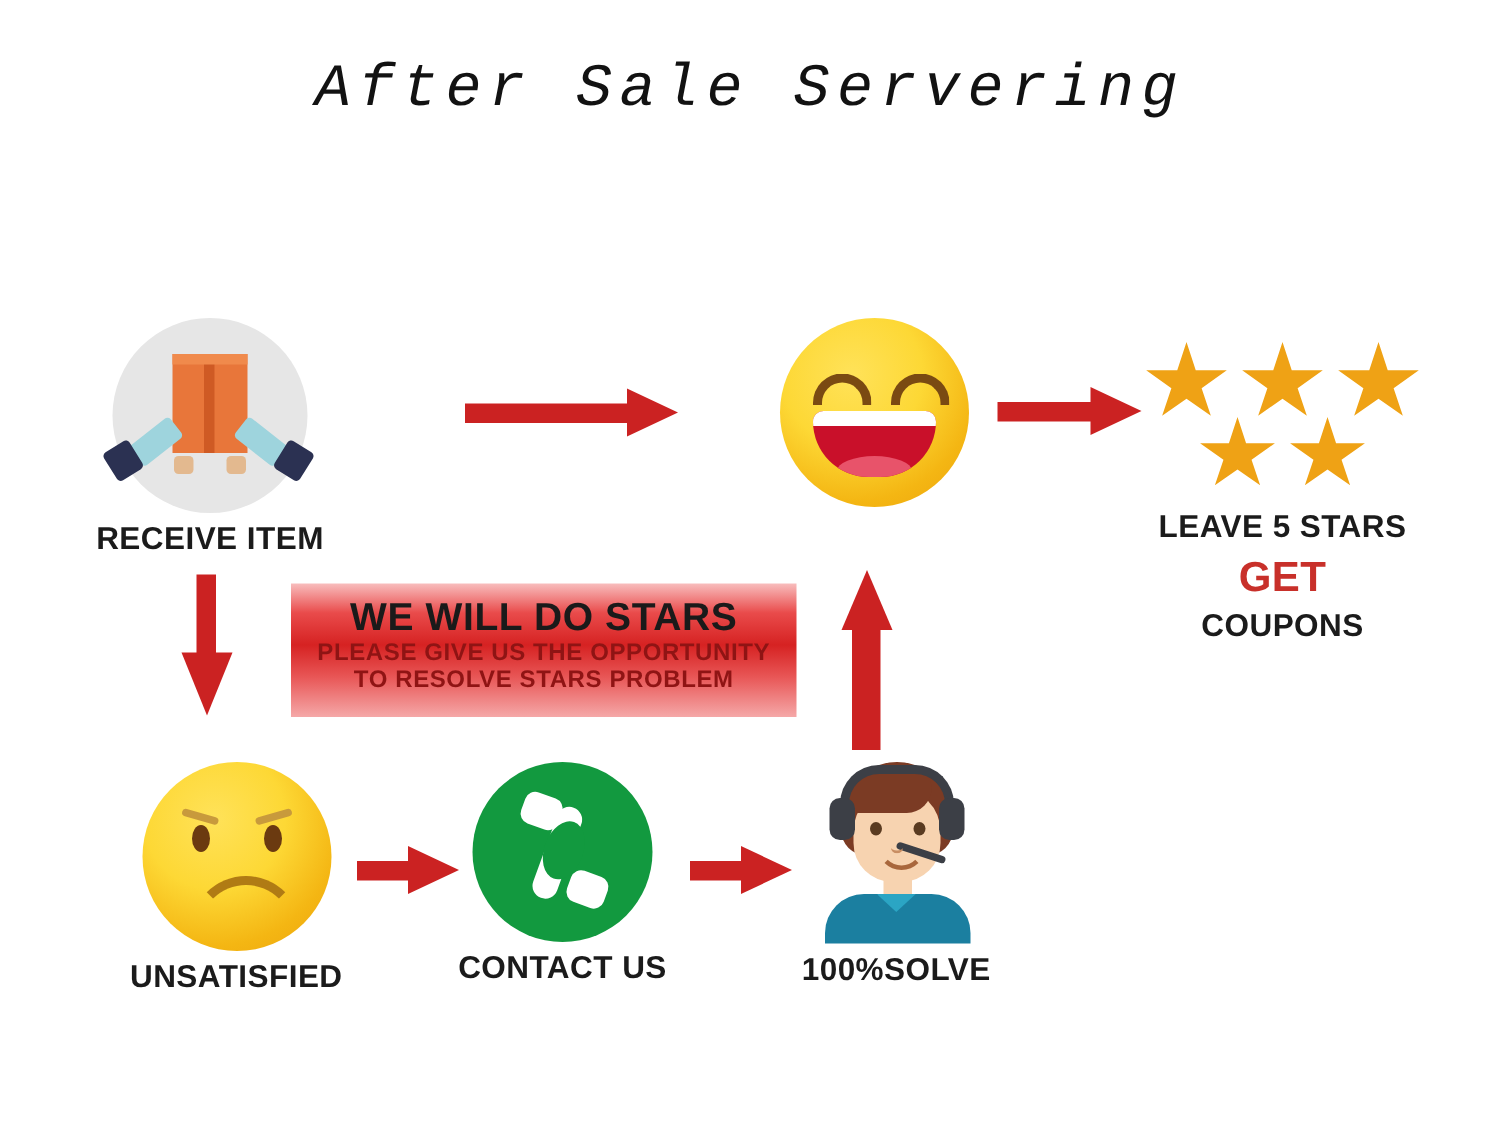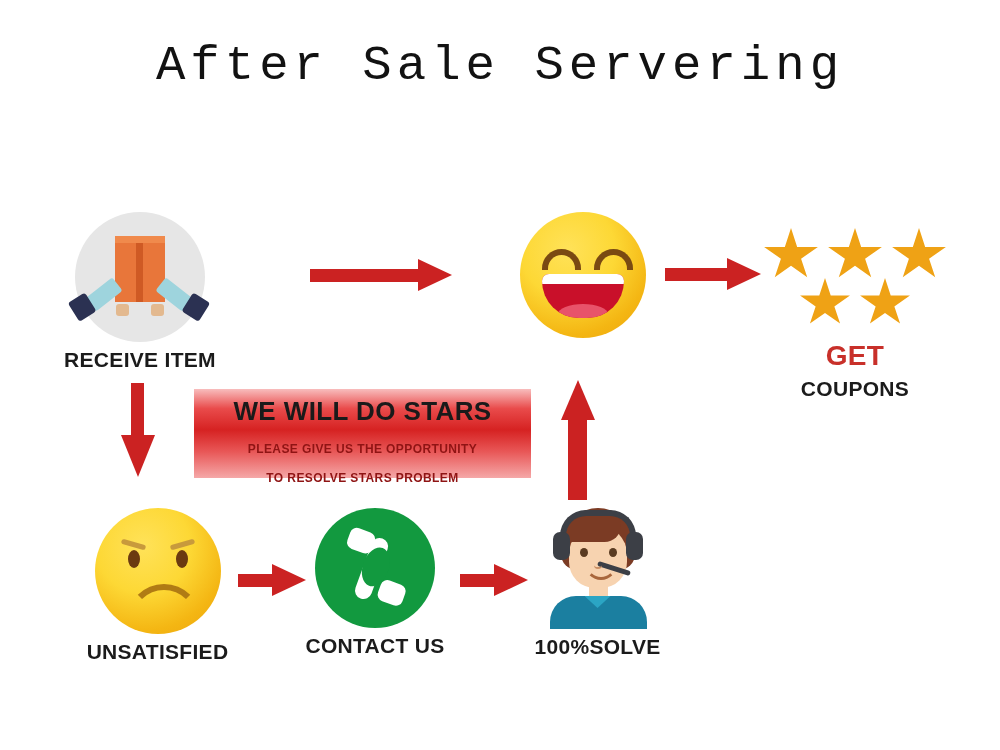--- a/index.html
+++ b/index.html
@@ -17,21 +17,22 @@
   }
 
   
   #title {
     position: absolute;
     top: 38px;
     left: 0;
     width: 1000px;
     text-align: center;
     font-family: "Liberation Mono", "DejaVu Sans Mono", monospace;
-    font-size: 49px;
+    font-style: italic;
+    font-size: 40px;
     font-weight: 400;
     letter-spacing: 5px;
     color: #121212;
     white-space: nowrap;
   }
 
   
   .node {
     position: absolute;
     text-align: center;
@@ -239,25 +240,25 @@
     font-family: "Liberation Sans", sans-serif;
     font-weight: bold;
     font-size: 26px;
     color: #1a1a1a;
     letter-spacing: 0.4px;
     white-space: nowrap;
   }
   .banner-sub {
     font-family: "Liberation Sans", sans-serif;
     font-weight: bold;
-    font-size: 12px;
+    font-size: 16px;
     color: #8f1414;
     letter-spacing: 0.4px;
     white-space: nowrap;
-    margin-top: 15px;
+    margin-top: 0;
   }
 
   
   #contact-us { left: 295px; top: 508px; width: 160px; }
   .phone-circle {
     position: relative;
     width: 120px;
     height: 120px;
     border-radius: 50%;
     background: #12993f;
@@ -503,20 +504,21 @@
     <div class="star-row">
       <div class="star"></div>
       <div class="star"></div>
       <div class="star"></div>
     </div>
     <div class="star-row second">
       <div class="star small"></div>
       <div class="star small"></div>
     </div>
     <div id="stars-text">
+      <div class="stars-line">LEAVE 5 STARS</div>
       <div class="stars-line get">GET</div>
       <div class="stars-line coupons">COUPONS</div>
     </div>
   </div>
 
   <div class="arrow-v" id="arrow-down">
     <div class="shaft"></div>
     <div class="head"></div>
   </div>
 

